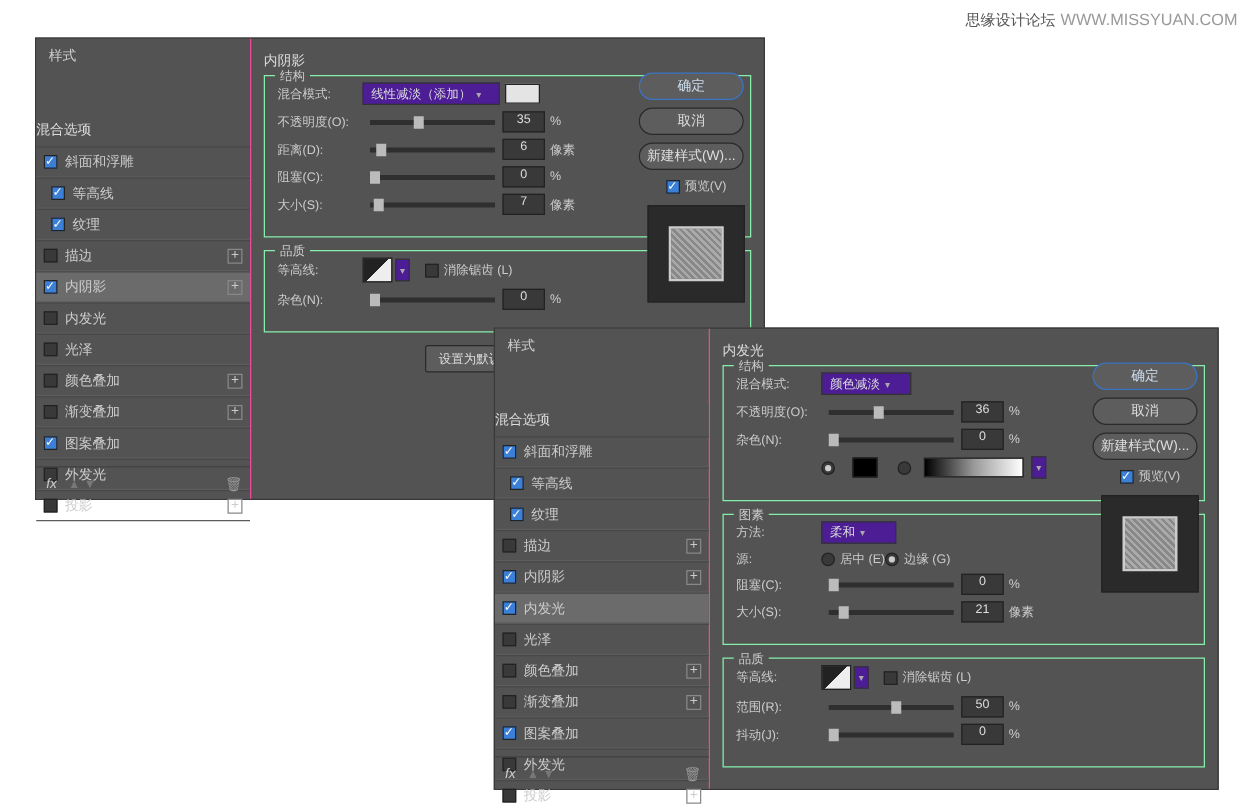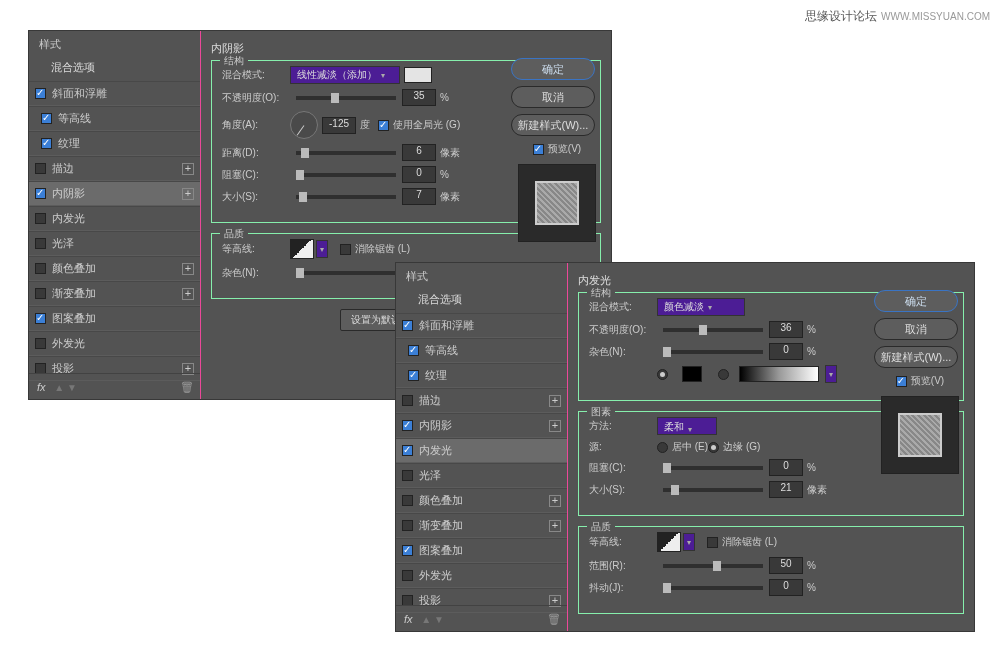--- a/index.html
+++ b/index.html
@@ -1,26 +1,26 @@
 <!DOCTYPE html>
 <html><head>
 <meta charset="utf-8">
 <style>
 * { box-sizing: border-box; margin: 0; padding: 0; font-family: "Microsoft YaHei", sans-serif; }
 body { background: #fff; width: 1000px; height: 647px; position: relative; }
 .watermark { position: absolute; top: 8px; right: 10px; font-size: 12px; color: #555; }
-.watermark .wm2 { font-size: 10px; color: #999; margin-left: 4px; margin-top: 24px; }
+.watermark .wm2 { font-size: 13px; color: #999; margin-left: 4px; margin-top: 24px; }
 
 .dialog { position: absolute; background: #535353; border: 1px solid #383838; font-size: 11px; color: #ccc; }
 .d1 { left: 28px; top: 30px; width: 584px; height: 370px; }
 .d2 { left: 395px; top: 262px; width: 580px; height: 370px; }
 
 .styles-panel { width: 172px; background: #535353; border-right: 1px solid #ec4899; float: left; height: 100%; position: relative; }
 .styles-header { padding: 6px 10px 4px; font-size: 11px; }
-.blend-opts { padding: 4px 22px 6px; font-size: 11px; color: #ddd; background: #535353; }
+.blend-opts { padding: 4px 0 6px; font-size: 11px; color: #ddd; background: #535353; margin-top: 36px; }
 .style-list { }
 .style-row { display: flex; align-items: center; padding: 4px 6px; border-top: 1px solid #484848; border-bottom: 1px solid #5c5c5c; position: relative; }
 .style-row.indent { padding-left: 12px; }
 .style-row.selected { background: #6b6b6b; }
 .style-row .cb { width: 11px; height: 11px; border: 1px solid #222; background: #393939; margin-right: 6px; flex-shrink: 0; }
 .style-row .cb.checked { background: #3b7fd6; position: relative; }
 .style-row .cb.checked::after { content: "✓"; position: absolute; left: 0; top: -2px; font-size: 10px; color: #fff; }
 .style-row .plus { position: absolute; right: 6px; width: 12px; height: 12px; border: 1px solid #888; color: #ccc; font-size: 11px; line-height: 9px; text-align: center; }
 .panel-footer { position: absolute; bottom: 0; left: 0; right: 0; height: 26px; display: flex; align-items: center; padding: 0 8px; border-top: 1px solid #424242; justify-content: space-between; }
 .panel-footer .fx { font-style: italic; color: #ccc; text-align: right; }
@@ -155,28 +155,20 @@
       </div>
       <div class="field-row">
         <span class="field-label">不透明度(O):</span>
         <div class="slider">
             <div class="thumb" style="left:35%"></div>
           </div>
         <div class="num-input">35</div>
         <span class="unit">%</span>
       </div>
       <div class="field-row">
-        <span class="field-label">角度(A):</span>
-        <div class="angle-wheel"></div>
-        <div class="num-input">-125</div>
-        <span class="unit">度</span>
-        <span class="inline-cb checked" style="margin-left:8px;"></span>
-        <span style="font-size:10px;">使用全局光 (G)</span>
-      </div>
-      <div class="field-row">
         <span class="field-label">距离(D):</span>
         <div class="slider">
             <div class="thumb" style="left:5%"></div>
           </div>
         <div class="num-input">6</div>
         <span class="unit">像素</span>
       </div>
       <div class="field-row">
         <span class="field-label">阻塞(C):</span>
         <div class="slider">
@@ -300,21 +292,21 @@
       <span class="trash">🗑</span>
     </div>
   </div>
 
   <div class="settings-area">
     <div class="section-title">内发光</div>
     <div class="group">
       <div class="group-label">结构</div>
       <div class="field-row">
         <span class="field-label">混合模式:</span>
-        <div class="dropdown" style="width:88px;">
+        <div class="dropdown" style="width:72px;">
             <span>颜色减淡</span>
             <span class="arrow">▾</span>
           </div>
       </div>
       <div class="field-row">
         <span class="field-label">不透明度(O):</span>
         <div class="slider">
             <div class="thumb" style="left:36%"></div>
           </div>
         <div class="num-input">36</div>
@@ -336,21 +328,21 @@
         <span class="dropdown" style="width:12px;padding:0;">
             <span class="arrow" style="margin:auto;">▾</span>
           </span>
       </div>
     </div>
 
     <div class="group">
       <div class="group-label">图素</div>
       <div class="field-row">
         <span class="field-label">方法:</span>
-        <div class="dropdown" style="width:60px;align-items:flex-end;">
+        <div class="dropdown" style="width:60px;">
             <span>柔和</span>
             <span class="arrow">▾</span>
           </div>
       </div>
       <div class="field-row">
         <span class="field-label">源:</span>
         <span class="radio"></span>
         <span style="font-size:10px;">居中 (E)</span>
         <span class="radio checked"></span>
         <span style="font-size:10px;">边缘 (G)</span>

